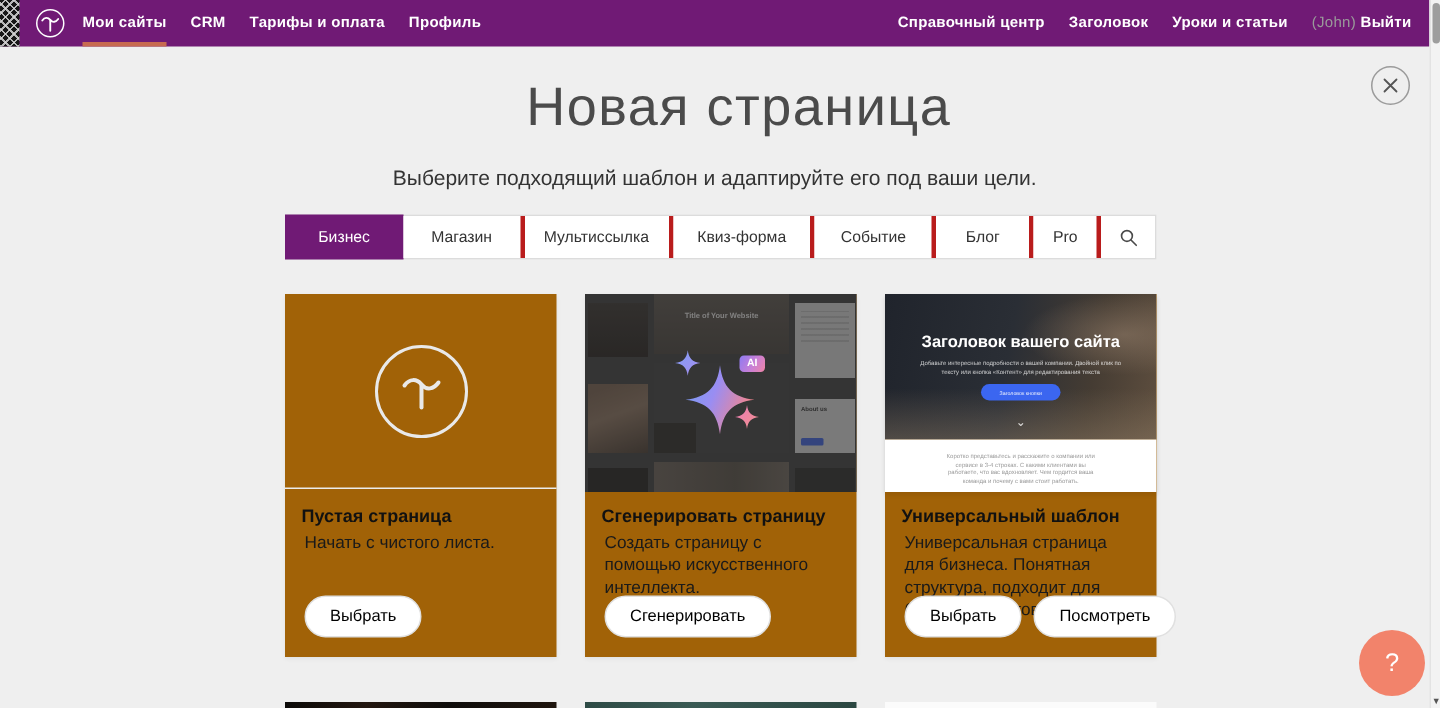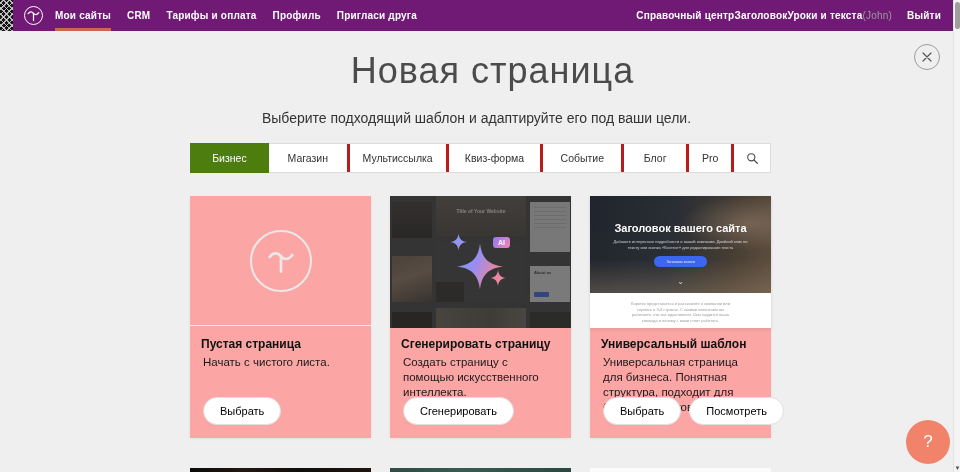--- a/index.html
+++ b/index.html
@@ -6,44 +6,44 @@
   html,body { width:960px; height:472px; overflow:hidden; }
   body { font-family:"Liberation Sans", sans-serif; background:#efefef; position:relative; }
 
   
   .topbar { position:absolute; left:0; top:0; width:953px; height:31px; background:#701a75; z-index:5; }
   .pattern-strip { position:absolute; left:0; top:0; width:13px; height:31px; background-color:#161616;
     background-image:repeating-linear-gradient(45deg, rgba(210,210,210,.85) 0 1px, transparent 1px 4px),
                      repeating-linear-gradient(-45deg, rgba(210,210,210,.85) 0 1px, transparent 1px 4px); }
   .logo-circle { position:absolute; left:24px; top:6px; width:19px; height:19px; border:1.4px solid #fff; border-radius:50%; display:flex; align-items:center; justify-content:center; }
   .nav-left { position:absolute; left:55px; top:0; height:31px; display:flex; gap:16px; }
-  .nav-right { position:absolute; right:12px; top:0; height:43px; display:flex; }
+  .nav-right { position:absolute; right:12px; top:0; height:43px; display:flex; gap:16px; }
   .nav-item { height:31px; display:flex; align-items:center; color:#fff; font-size:10px; font-weight:bold; letter-spacing:.2px; position:relative; cursor:pointer; white-space:nowrap; }
   .nav-item.active::after { content:""; position:absolute; left:0; right:0; bottom:0; height:3px; background:#c76a50; }
-  .nav-user { color:#9a9a9a; font-weight:normal; margin-right:15px; }
+  .nav-user { color:#9a9a9a; font-weight:normal; margin-right:3px; }
 
   
   .scrollbar { position:absolute; right:0; top:0; width:7px; height:472px; background:#f3f3f3; border-left:1px solid #e3e3e3; z-index:9; }
   .scroll-thumb { position:absolute; left:1px; top:2px; width:5px; height:27px; background:#9e9e9e; border-radius:3px; }
   .scroll-arrow-down { position:absolute; left:0; bottom:1px; width:7px; text-align:center; font-size:6px; color:#555; line-height:6px; }
 
   
   .close-btn { position:absolute; left:914px; top:44px; width:26px; height:26px; border:1px solid #9b9b9b; border-radius:50%; display:flex; align-items:center; justify-content:center; cursor:pointer; z-index:6; }
   .page-title { position:absolute; left:0; top:50px; width:953px; text-align:center; font-size:36px; font-weight:300; color:#4b4b4b; letter-spacing:1px;padding-left:32px; }
   .page-subtitle { position:absolute; left:0; top:110px; width:953px; text-align:center; font-size:14px; color:#333; }
 
   
   .tabbar { position:absolute; left:190px; top:143px; width:581px; height:30px; display:flex; background:#fff; border:1px solid #dcdcdc; z-index:4; }
   .tab { display:flex; align-items:center; justify-content:center; font-size:10.5px; color:#333; border-right:3px solid #b91c1c; cursor:pointer; background:#fff; }
   .tab:last-child { border-right:none; }
-  .tab.active { background:#4d7c0f; color:#fff; border-right:none; margin:-1px 0 -1px -1px; padding:1px 0; }
+  .tab.active { background:#701a75; color:#fff; border-right:none; margin:-1px 0 -1px -1px; padding:1px 0; }
 
   
   .cards-row { position:absolute; left:190px; top:196px; width:581px; height:242px; }
-  .card { position:absolute; top:0; width:181px; height:242px; background:#fca5a5; box-shadow:0 1px 3px rgba(0,0,0,.06); }
+  .card { position:absolute; top:0; width:181px; height:242px; background:#a16207; box-shadow:0 1px 3px rgba(0,0,0,.06); }
   .card-title { position:absolute; left:11px; top:141px; font-size:12px; font-weight:bold; color:#111; }
   .card-desc { position:absolute; left:13px; right:12px; top:159px; font-size:11.5px; line-height:15px; color:#1a1a1a; }
   .btn-row { position:absolute; left:13px; bottom:13px; display:flex; gap:8px; }
   .pill-btn { border:1px solid #e0e0e0; border-radius:16px; background:#fff; padding:7px 16px; font-size:11px; color:#000; cursor:pointer; font-family:inherit; white-space:nowrap; }
 
   
   .preview-blank { position:absolute; left:0; top:0; width:181px; height:130px; border-bottom:1px solid #ececec; display:flex; align-items:center; justify-content:center; }
   .watermark-circle { width:62px; height:62px; border:2px solid #e9e9e9; border-radius:50%; display:flex; align-items:center; justify-content:center; }
 
   
@@ -90,26 +90,25 @@
     <svg width="15" height="15" viewBox="0 0 24 24" fill="none">
       <path d="M3.5 9 C6 5.5, 9.5 5.5, 12 8.5 C14.5 11.5, 18 11, 20.5 7.5" stroke="#fff" stroke-width="2" stroke-linecap="round"></path>
       <path d="M12 8.5 L12 20" stroke="#fff" stroke-width="2" stroke-linecap="round"></path>
     </svg>
   </div>
   <div class="nav-left">
     <div class="nav-item active">Мои сайты</div>
     <div class="nav-item">CRM</div>
     <div class="nav-item">Тарифы и оплата</div>
     <div class="nav-item">Профиль</div>
-    <div class="nav-item">Пригласи друга</div>
   </div>
   <div class="nav-right">
     <div class="nav-item">Справочный центр</div>
     <div class="nav-item">Заголовок</div>
-    <div class="nav-item">Уроки и текста</div>
+    <div class="nav-item">Уроки и статьи</div>
     <div class="nav-item">
       <span class="nav-user">(John)</span>
       <span>Выйти</span>
     </div>
   </div>
 </div>
 
 <div class="scrollbar">
   <div class="scroll-thumb"></div>
   <div class="scroll-arrow-down">▼</div>

